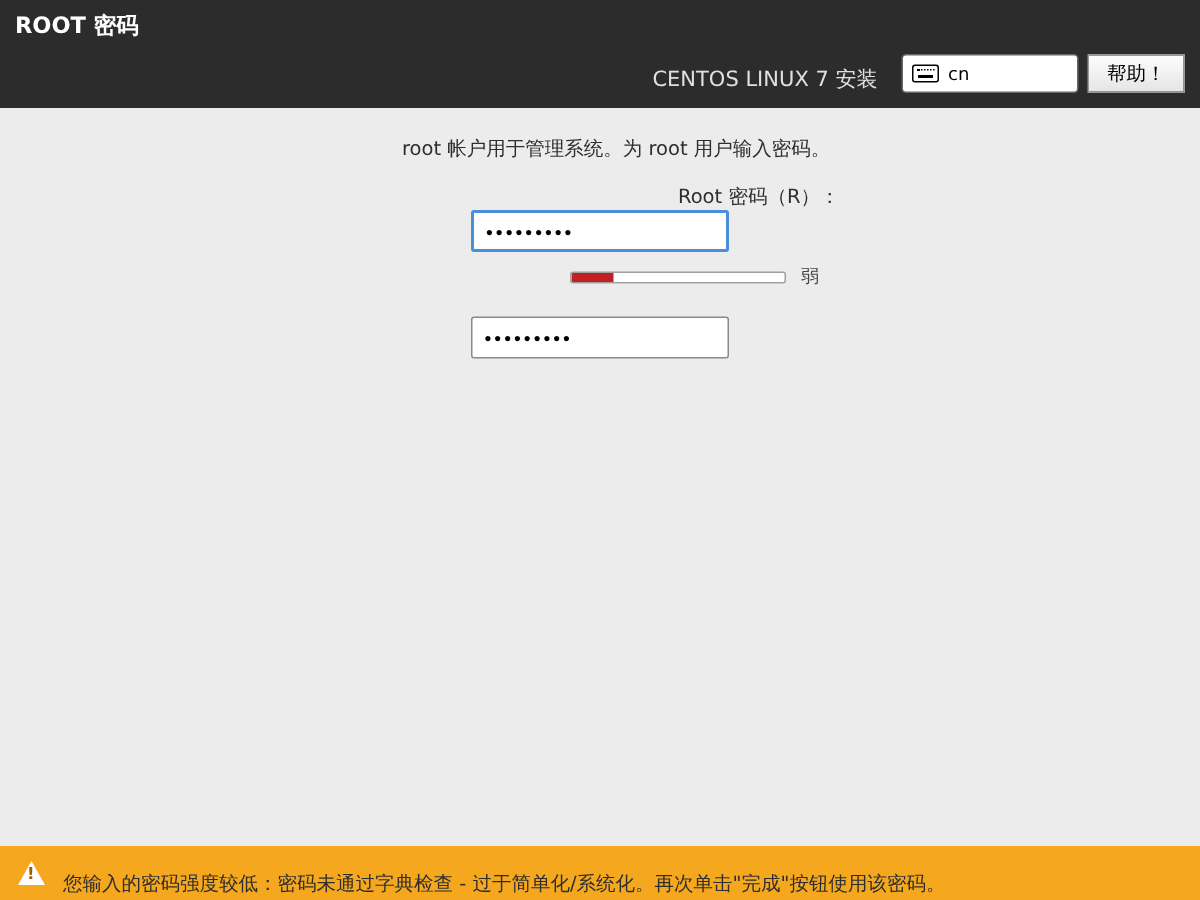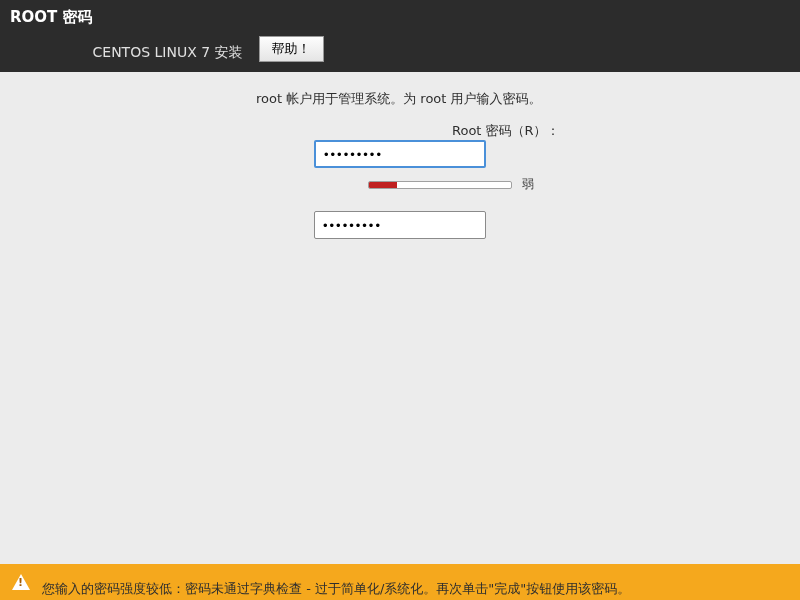--- a/index.html
+++ b/index.html
@@ -8,20 +8,21 @@
       width: 800px;
       height: 600px;
       background: #ececec;
       position: relative;
       overflow: hidden;
     }
     .header {
       height: 72px;
       background: #2c2c2c;
       display: flex;
+      justify-content: space-between;
       padding: 8px 10px 10px 10px;
     }
     .header-left { display: flex; flex-direction: column; gap: 4px; }
     .page-title {
       color: #ffffff;
       font-size: 15px;
       font-weight: bold;
     }
     .done-btn {
       background: linear-gradient(to bottom, #4a8ddd, #2e6db4);
@@ -76,21 +77,21 @@
     }
     .help-btn {
       background: linear-gradient(to bottom, #fdfdfd, #e5e5e5);
       border: 1px solid #999;
       border-radius: 0;
       padding: 3px 12px;
       font-size: 13px;
       cursor: pointer;
     }
     .content {
-      padding: 18px 40px;
+      padding: 18px 52px;
     }
     .desc {
       font-size: 13px;
       color: #2e2e2e;
       margin-left: 216px;
       margin-bottom: 14px;
     }
     .form-row {
       display: flex;
       align-items: center;
@@ -181,20 +182,24 @@
 </head>
 <body>
 
 <div class="header">
   <div class="header-left">
     <div class="page-title">ROOT 密码</div>
   </div>
   <div class="header-right">
     <div class="installer-title">CENTOS LINUX 7 安装</div>
     <div class="header-controls">
+      <div class="lang-select">
+        <span class="kbd-icon"></span>
+        <span>cn</span>
+      </div>
       <button class="help-btn">帮助！</button>
     </div>
   </div>
 </div>
 
 <div class="content">
   <div class="desc">root 帐户用于管理系统。为 root 用户输入密码。</div>
 
   <div class="form-row">
     <div class="lbl">Root 密码（R）：</div>

